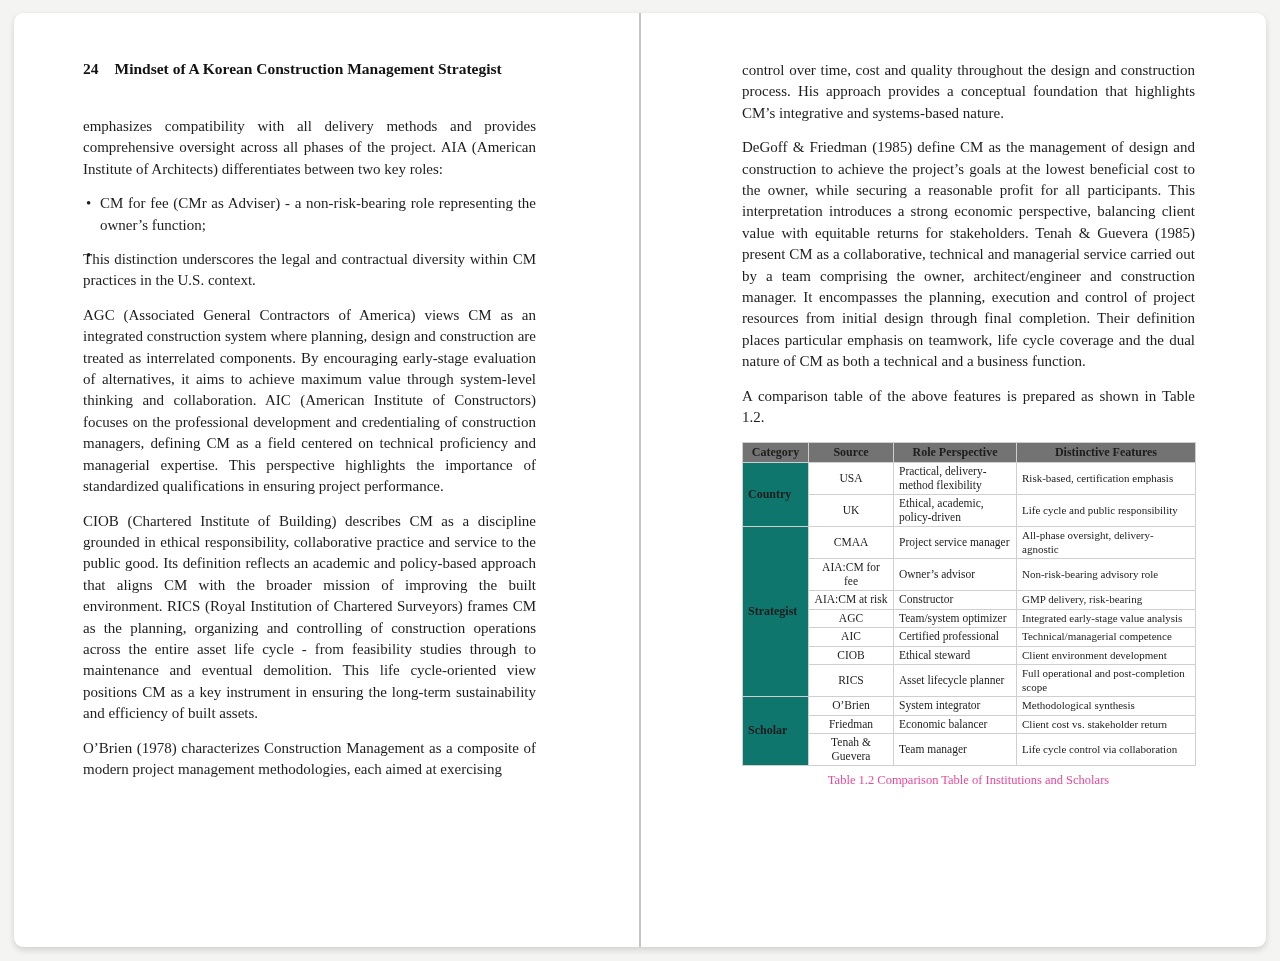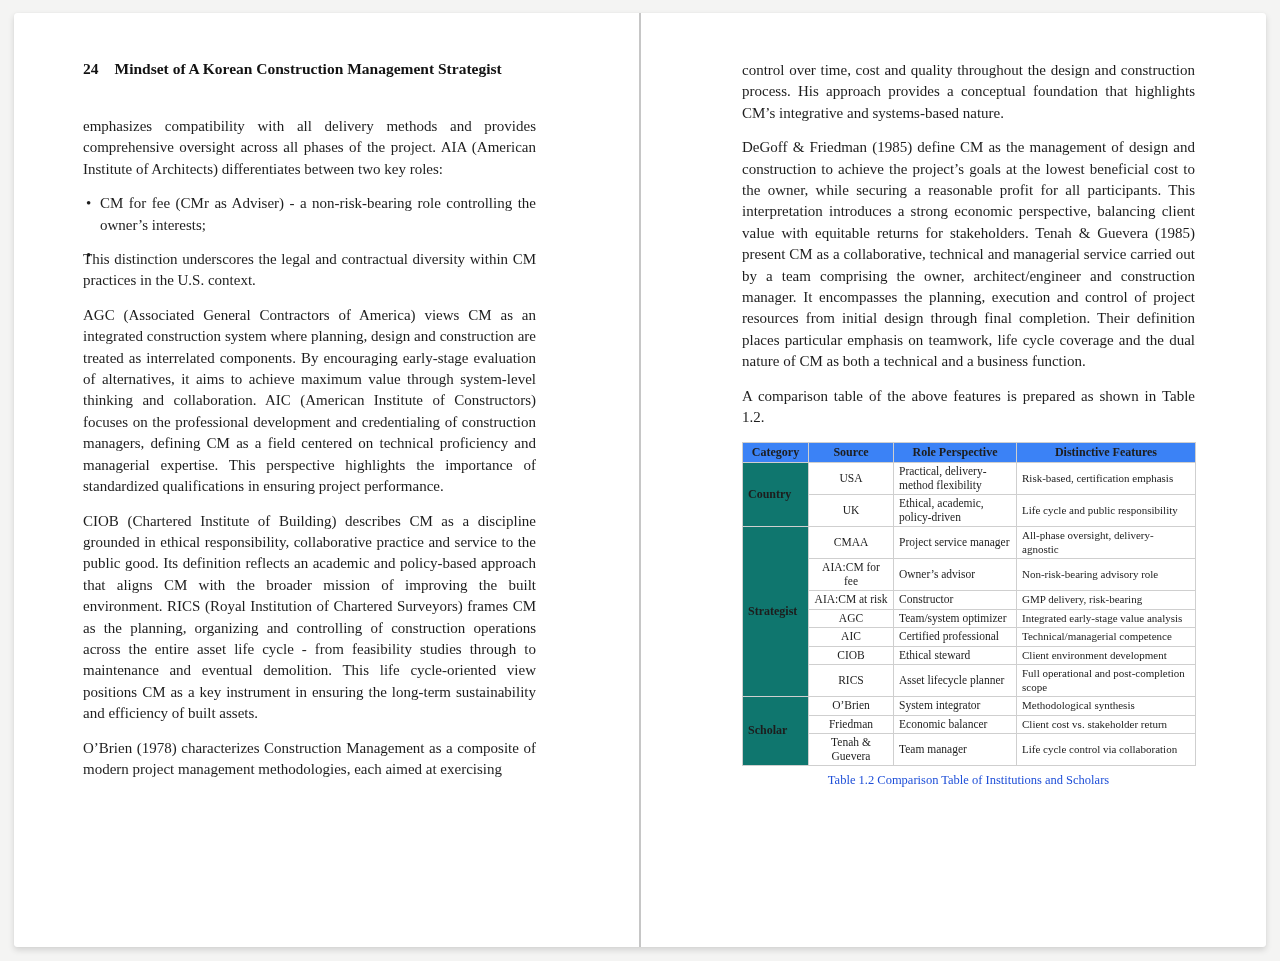--- a/index.html
+++ b/index.html
@@ -6,21 +6,21 @@
     margin: 0; padding: 0;
     width: 1280px; height: 961px;
     background: #f4f4f3;
     overflow: hidden;
     font-family: "Liberation Serif", "DejaVu Serif", serif;
   }
   .spread {
     position: absolute; left: 14px; top: 13px;
     width: 1252px; height: 934px;
     background: #ffffff;
-    border-radius: 3px;
+    border-radius: 9px;
     box-shadow: 0 3px 6px rgba(0,0,0,0.14), 0 0 1px rgba(0,0,0,0.08);
   }
   .divider {
     position: absolute; left: 625px; top: 0;
     width: 2px; height: 100%;
     background: #c6c6c6;
   }
   .page { position: absolute; top: 47px; width: 453px; }
   .page.left  { left: 69px; }
   .page.right { left: 728px; }
@@ -46,51 +46,51 @@
     width: 453px; margin-top: 10px;
     font-size: 11.5px; line-height: 13.5px; color: #1d1d1d;
   }
   table.cmp th, table.cmp td {
     border: 1px solid #cfcfcf;
     padding: 2px 5px;
     vertical-align: middle;
     overflow: hidden;
   }
   table.cmp th {
-    background: #3b82f6; font-size: 12px; font-weight: bold;
+    background: #737373; font-size: 12px; font-weight: bold;
     padding: 3px 4px; text-align: center;
   }
   td.cat {
     background: #0f766e; font-weight: bold;
     font-size: 12px;
   }
   td.src  { text-align: center; }
   td.role { text-align: left; }
   td.feat { text-align: left; font-size: 11px; }
 
   .table-caption {
     margin-top: 7px; text-align: center;
-    font-size: 12.5px; color: #1d4ed8;
+    font-size: 12.5px; color: #ec4899;
   }
 </style>
 </head>
 <body>
 
 <div class="spread">
   <div class="divider"></div>
 
   <div class="page left">
     <div class="running-head lh">
       <span class="num first">24</span>
       <span class="title">Mindset of A Korean Construction Management Strategist</span>
     </div>
     <div class="body-text" id="left-flow">
         <p class="para">emphasizes compatibility with all delivery methods and provides comprehensive oversight across all phases of the project. AIA (American Institute of Architects) differentiates between two key roles:</p>
         <ul class="bullet-list">
-          <li class="bullet-item"><span class="marker">•</span><span>CM for fee (CMr as Adviser) - a non-risk-bearing role controlling the owner’s interests;</span></li>
+          <li class="bullet-item"><span class="marker">•</span><span>CM for fee (CMr as Adviser) - a non-risk-bearing role representing the owner’s function;</span></li>
           <li class="bullet-item"><span class="marker">•</span></li>
         </ul>
         <p class="para">This distinction underscores the legal and contractual diversity within CM practices in the U.S. context.</p>
         <p class="para">AGC (Associated General Contractors of America) views CM as an integrated construction system where planning, design and construction are treated as interrelated components. By encouraging early-stage evaluation of alternatives, it aims to achieve maximum value through system-level thinking and collaboration. AIC (American Institute of Constructors) focuses on the professional development and credentialing of construction managers, defining CM as a field centered on technical proficiency and managerial expertise. This perspective highlights the importance of standardized qualifications in ensuring project performance.</p>
         <p class="para">CIOB (Chartered Institute of Building) describes CM as a discipline grounded in ethical responsibility, collaborative practice and service to the public good. Its definition reflects an academic and policy-based approach that aligns CM with the broader mission of improving the built environment. RICS (Royal Institution of Chartered Surveyors) frames CM as the planning, organizing and controlling of construction operations across the entire asset life cycle - from feasibility studies through to maintenance and eventual demolition. This life cycle-oriented view positions CM as a key instrument in ensuring the long-term sustainability and efficiency of built assets.</p>
         <p class="para">O’Brien (1978) characterizes Construction Management as a composite of modern project management methodologies, each aimed at exercising</p>
       </div>
   </div>
 
   <div class="page right">

